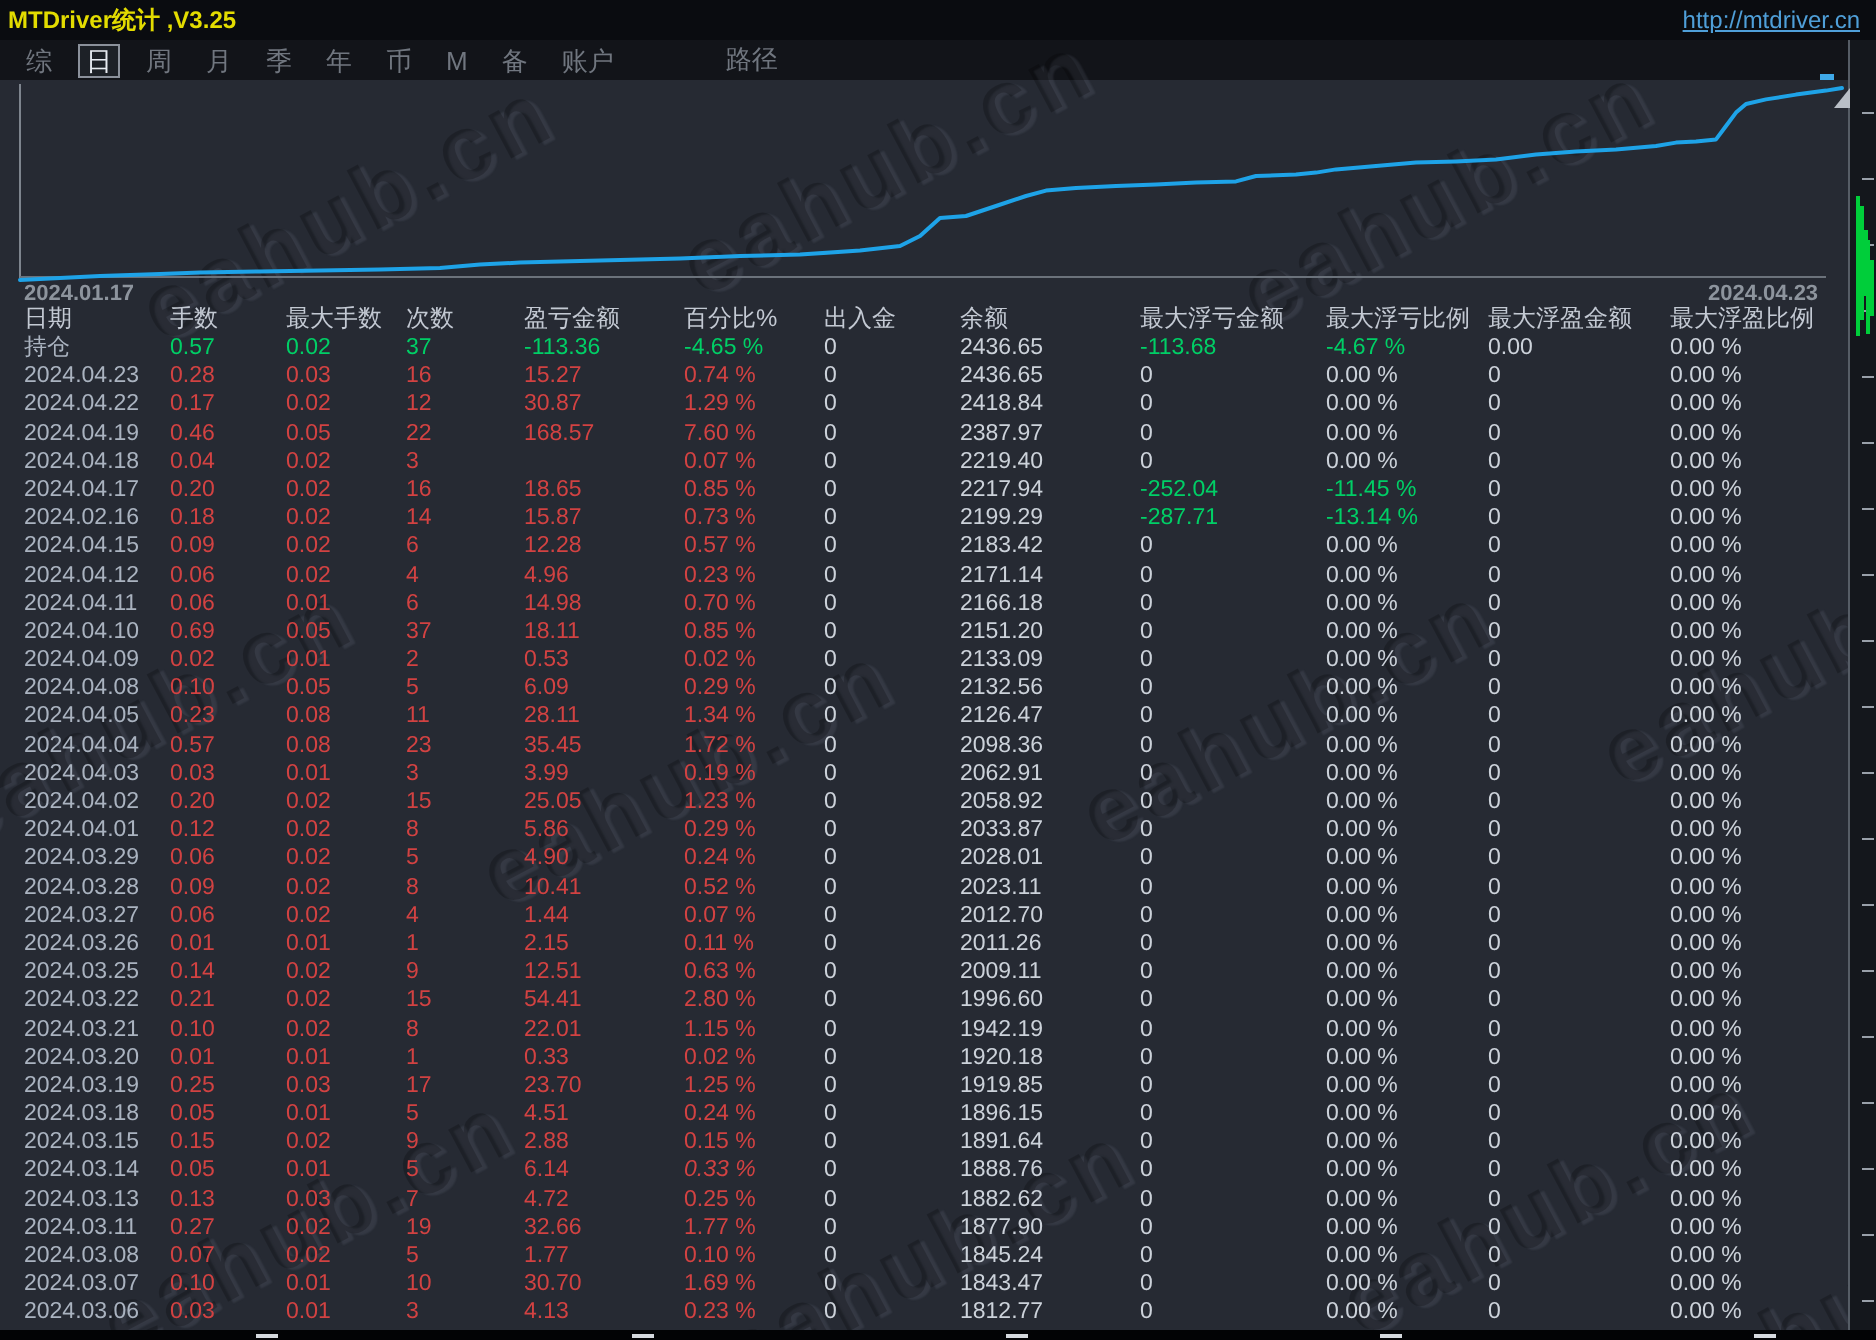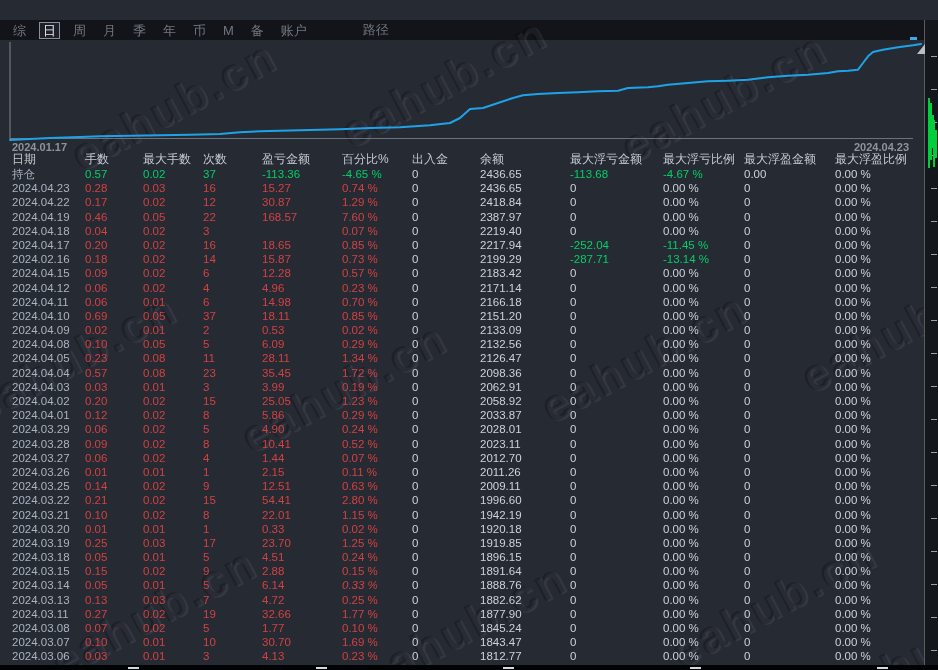--- a/index.html
+++ b/index.html
@@ -41,20 +41,24 @@
        clip-path:polygon(100% 0,100% 100%,0 100%);}
   
   .bstrip{position:absolute;left:0;bottom:0;width:938px;height:5px;background:#020305;}
   .bd{position:absolute;bottom:1px;width:11px;height:2px;background:#d5d9de;}
 </style>
 </head>
 <body>
 
 <div class="screen">
 
+  <div class="titlebar">
+    <span class="apptitle">MTDriver统计 ,V3.25</span>
+    <span class="weblink">http://mtdriver.cn</span>
+  </div>
 
   <div class="menubar">
     <span id="menu-items" style="display:flex;">
         <span class="mi">综</span>
         <span class="mi sel">日</span>
         <span class="mi">周</span>
         <span class="mi">月</span>
         <span class="mi">季</span>
         <span class="mi">年</span>
         <span class="mi">币</span>

